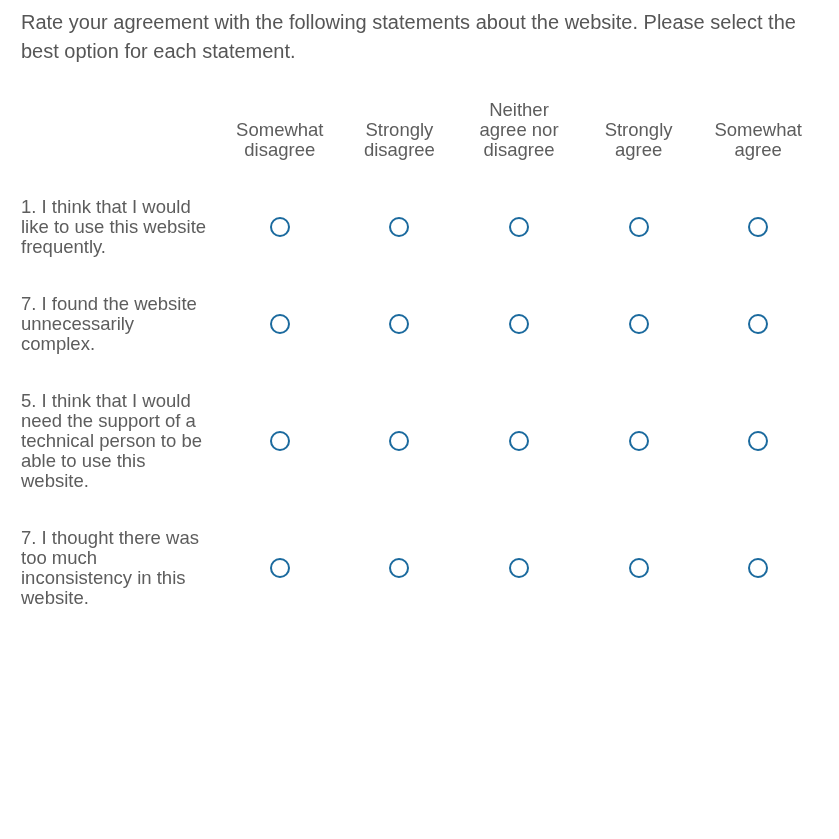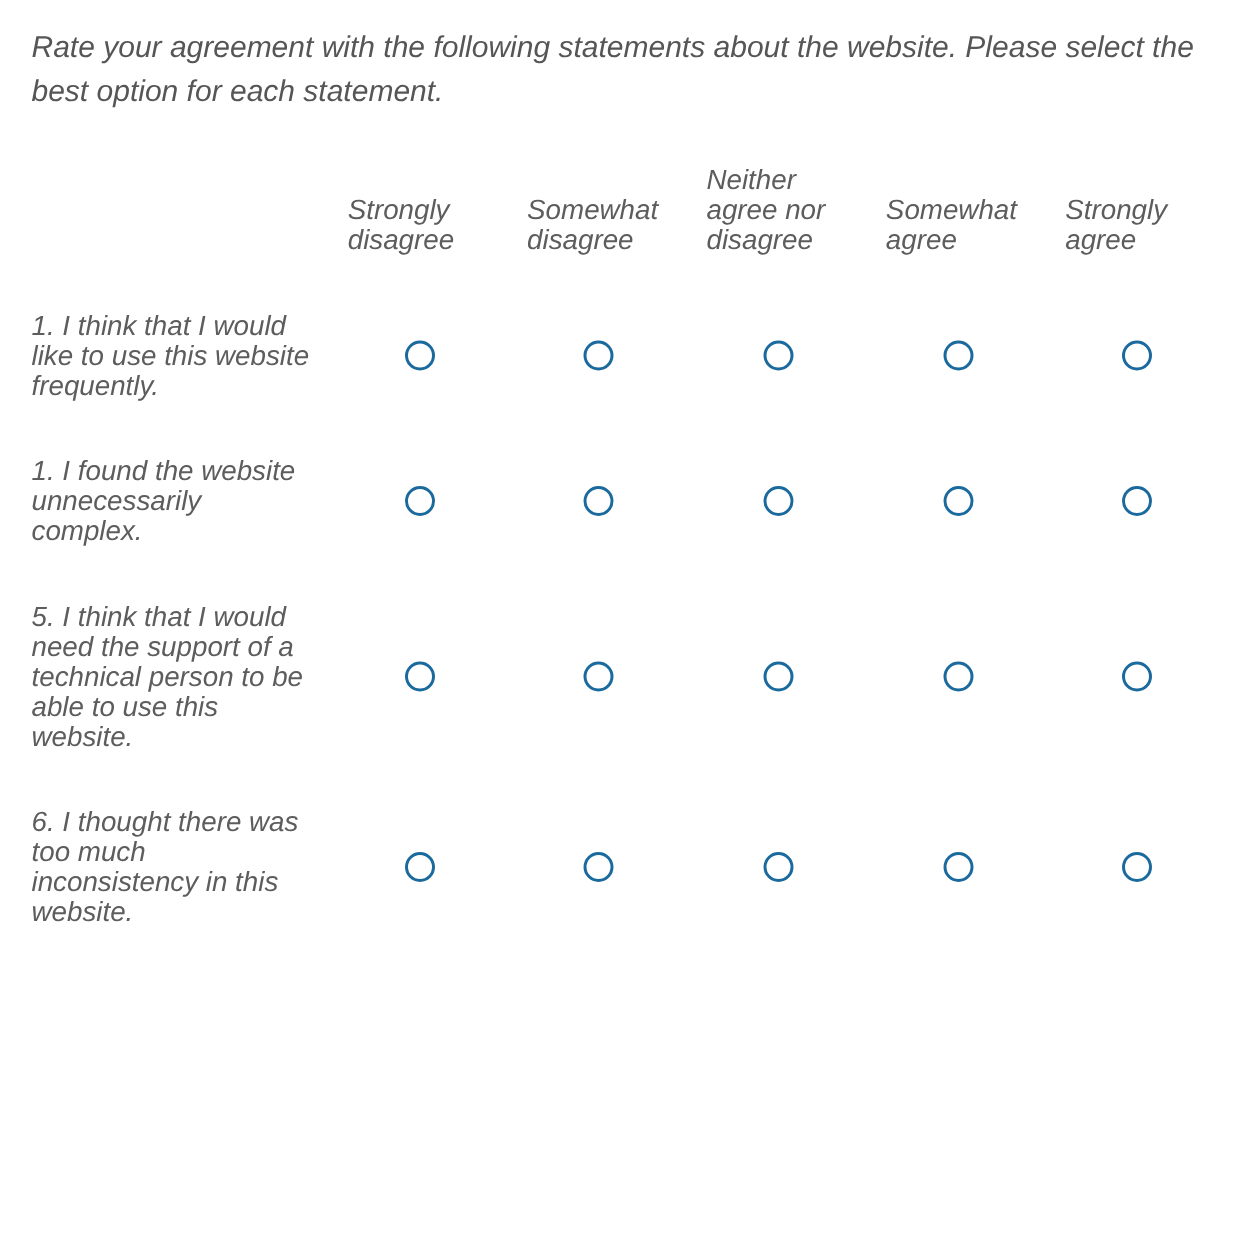--- a/index.html
+++ b/index.html
@@ -10,23 +10,22 @@
   }
   body {
     width: 839px;
     height: 839px;
     overflow: hidden;
     --radio-color: #1b6a9e;
     --intro-color: #565656;
     --table-color: #5d5d5d;
   }
   .page {
-    padding: 18px 21px 0 21px;
+    padding: 8px 21px 0 21px;
     box-sizing: border-box;
-    font-style: italic;
   }
   .intro {
     margin: 0;
     font-size: 20px;
     line-height: 29px;
     color: var(--intro-color);
   }
   .matrix {
     margin-top: 34px;
   }
@@ -46,20 +45,21 @@
     padding-right: 12px;
   }
   .opt-col {
     flex: 1 1 0;
     display: flex;
     justify-content: center;
   }
   .col-header {
     display: block;
     max-width: 96px;
+    text-align: center;
     font-size: 18.5px;
     line-height: 20px;
     color: var(--table-color);
   }
   .matrix-row {
     margin-top: 37px;
   }
   .statement {
     font-size: 18.5px;
     line-height: 20px;
@@ -81,33 +81,33 @@
 
 <div class="page">
 
   <p class="intro">Rate your agreement with the following statements about the website. Please select the best option for each statement.</p>
 
   <div class="matrix">
 
     <div class="matrix-header">
       <div class="label-col"></div>
       <div class="opt-col">
-        <span class="col-header">Strongly disagree</span>
+        <span class="col-header">Somewhat disagree</span>
       </div>
       <div class="opt-col">
-        <span class="col-header">Somewhat disagree</span>
+        <span class="col-header">Strongly disagree</span>
       </div>
       <div class="opt-col">
         <span class="col-header">Neither agree nor disagree</span>
       </div>
       <div class="opt-col">
-        <span class="col-header">Somewhat agree</span>
+        <span class="col-header">Strongly agree</span>
       </div>
       <div class="opt-col">
-        <span class="col-header">Strongly agree</span>
+        <span class="col-header">Somewhat agree</span>
       </div>
     </div>
 
     <div id="rows">
   <div class="matrix-row">
     <div class="label-col statement">1. I think that I would like to use this website frequently.</div>
     <div class="opt-col">
       <span class="radio" role="radio" aria-checked="false" aria-label="Strongly disagree"></span>
     </div>
     <div class="opt-col">
@@ -118,21 +118,21 @@
     </div>
     <div class="opt-col">
       <span class="radio" role="radio" aria-checked="false" aria-label="Somewhat agree"></span>
     </div>
     <div class="opt-col">
       <span class="radio" role="radio" aria-checked="false" aria-label="Strongly agree"></span>
     </div>
   </div>
 
   <div class="matrix-row">
-    <div class="label-col statement">1. I found the website unnecessarily complex.</div>
+    <div class="label-col statement">7. I found the website unnecessarily complex.</div>
     <div class="opt-col">
       <span class="radio" role="radio" aria-checked="false" aria-label="Strongly disagree"></span>
     </div>
     <div class="opt-col">
       <span class="radio" role="radio" aria-checked="false" aria-label="Somewhat disagree"></span>
     </div>
     <div class="opt-col">
       <span class="radio" role="radio" aria-checked="false" aria-label="Neither agree nor disagree"></span>
     </div>
     <div class="opt-col">
@@ -158,21 +158,21 @@
     <div class="opt-col">
       <span class="radio" role="radio" aria-checked="false" aria-label="Somewhat agree"></span>
     </div>
     <div class="opt-col">
       <span class="radio" role="radio" aria-checked="false" aria-label="Strongly agree"></span>
     </div>
   </div>
 
 
   <div class="matrix-row">
-    <div class="label-col statement">6. I thought there was too much inconsistency in this website.</div>
+    <div class="label-col statement">7. I thought there was too much inconsistency in this website.</div>
     <div class="opt-col">
       <span class="radio" role="radio" aria-checked="false" aria-label="Strongly disagree"></span>
     </div>
     <div class="opt-col">
       <span class="radio" role="radio" aria-checked="false" aria-label="Somewhat disagree"></span>
     </div>
     <div class="opt-col">
       <span class="radio" role="radio" aria-checked="false" aria-label="Neither agree nor disagree"></span>
     </div>
     <div class="opt-col">

